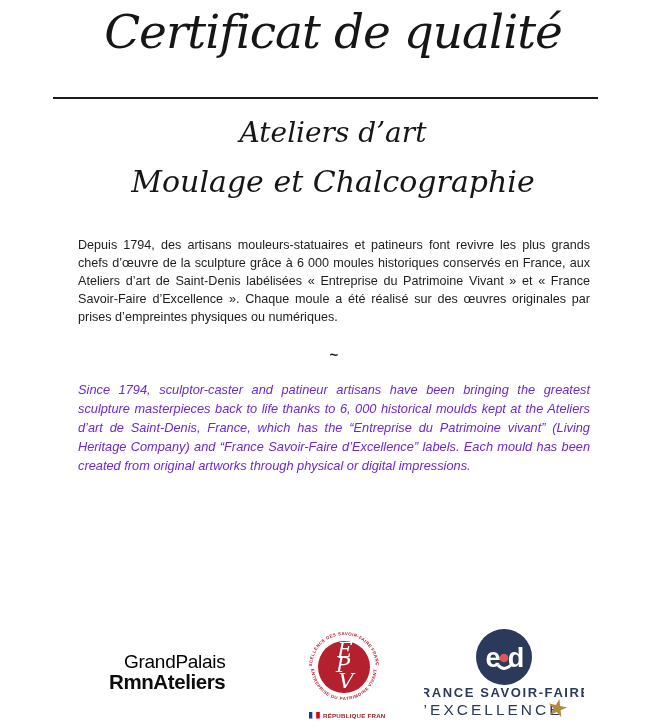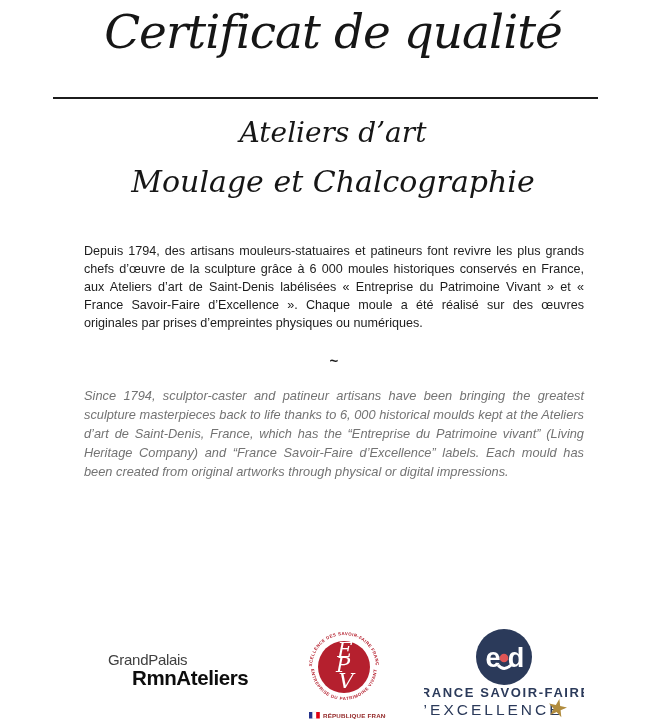--- a/index.html
+++ b/index.html
@@ -25,45 +25,46 @@
   }
   .subtitle{
     position:absolute;left:0;width:666px;margin:0;text-align:center;
     font-family:"DejaVu Serif",serif;font-style:italic;color:#161616;
   }
   .s1{top:116px;font-size:28px;}
   .s2{top:164px;font-size:30px;}
   .body{
     position:absolute;top:236px;left:78px;width:512px;
   }
-  .body p{margin:6px;}
+  .body p{margin:0;}
   .fr{
     font-size:12.6px;line-height:18px;text-align:justify;
     color:#1d1d1d;
   }
   .p-fr1{margin-bottom:19px !important;}
   .p-fr2{margin-bottom:0 !important;}
   .tilde{
     text-align:center;font-size:15px;font-weight:bold;
     height:19px;line-height:19px;margin:7px 0 16px 0;color:#1d1d1d;
   }
   .en{
     font-style:italic;font-size:12.8px;line-height:19px;text-align:justify;
-    color:#737373;
+    color:#6d28d9;
   }
   .p-en1{margin-bottom:10px !important;}
   
   .gp-logo{position:absolute;left:108px;top:652px;line-height:1;}
   .gp1{
-    font-size:15px;letter-spacing:-0.3px;color:#404040;
+    font-size:19px;letter-spacing:-0.3px;color:#000000;
     font-family:"Liberation Sans",sans-serif;
+    text-align:right;
   }
   .gp2{
     font-size:20.5px;font-weight:700;letter-spacing:-0.4px;color:#0d0d0d;
-    margin:1px 0 0 24px;
+    margin:1px 0 0 1px;
     font-family:"Liberation Sans",sans-serif;
   }
   .epv-svg{position:absolute;left:302px;top:628px;}
   .fsfe-svg{position:absolute;left:424px;top:626px;}
 </style>
 </head>
 <body>
 
 <div class="page">
 

